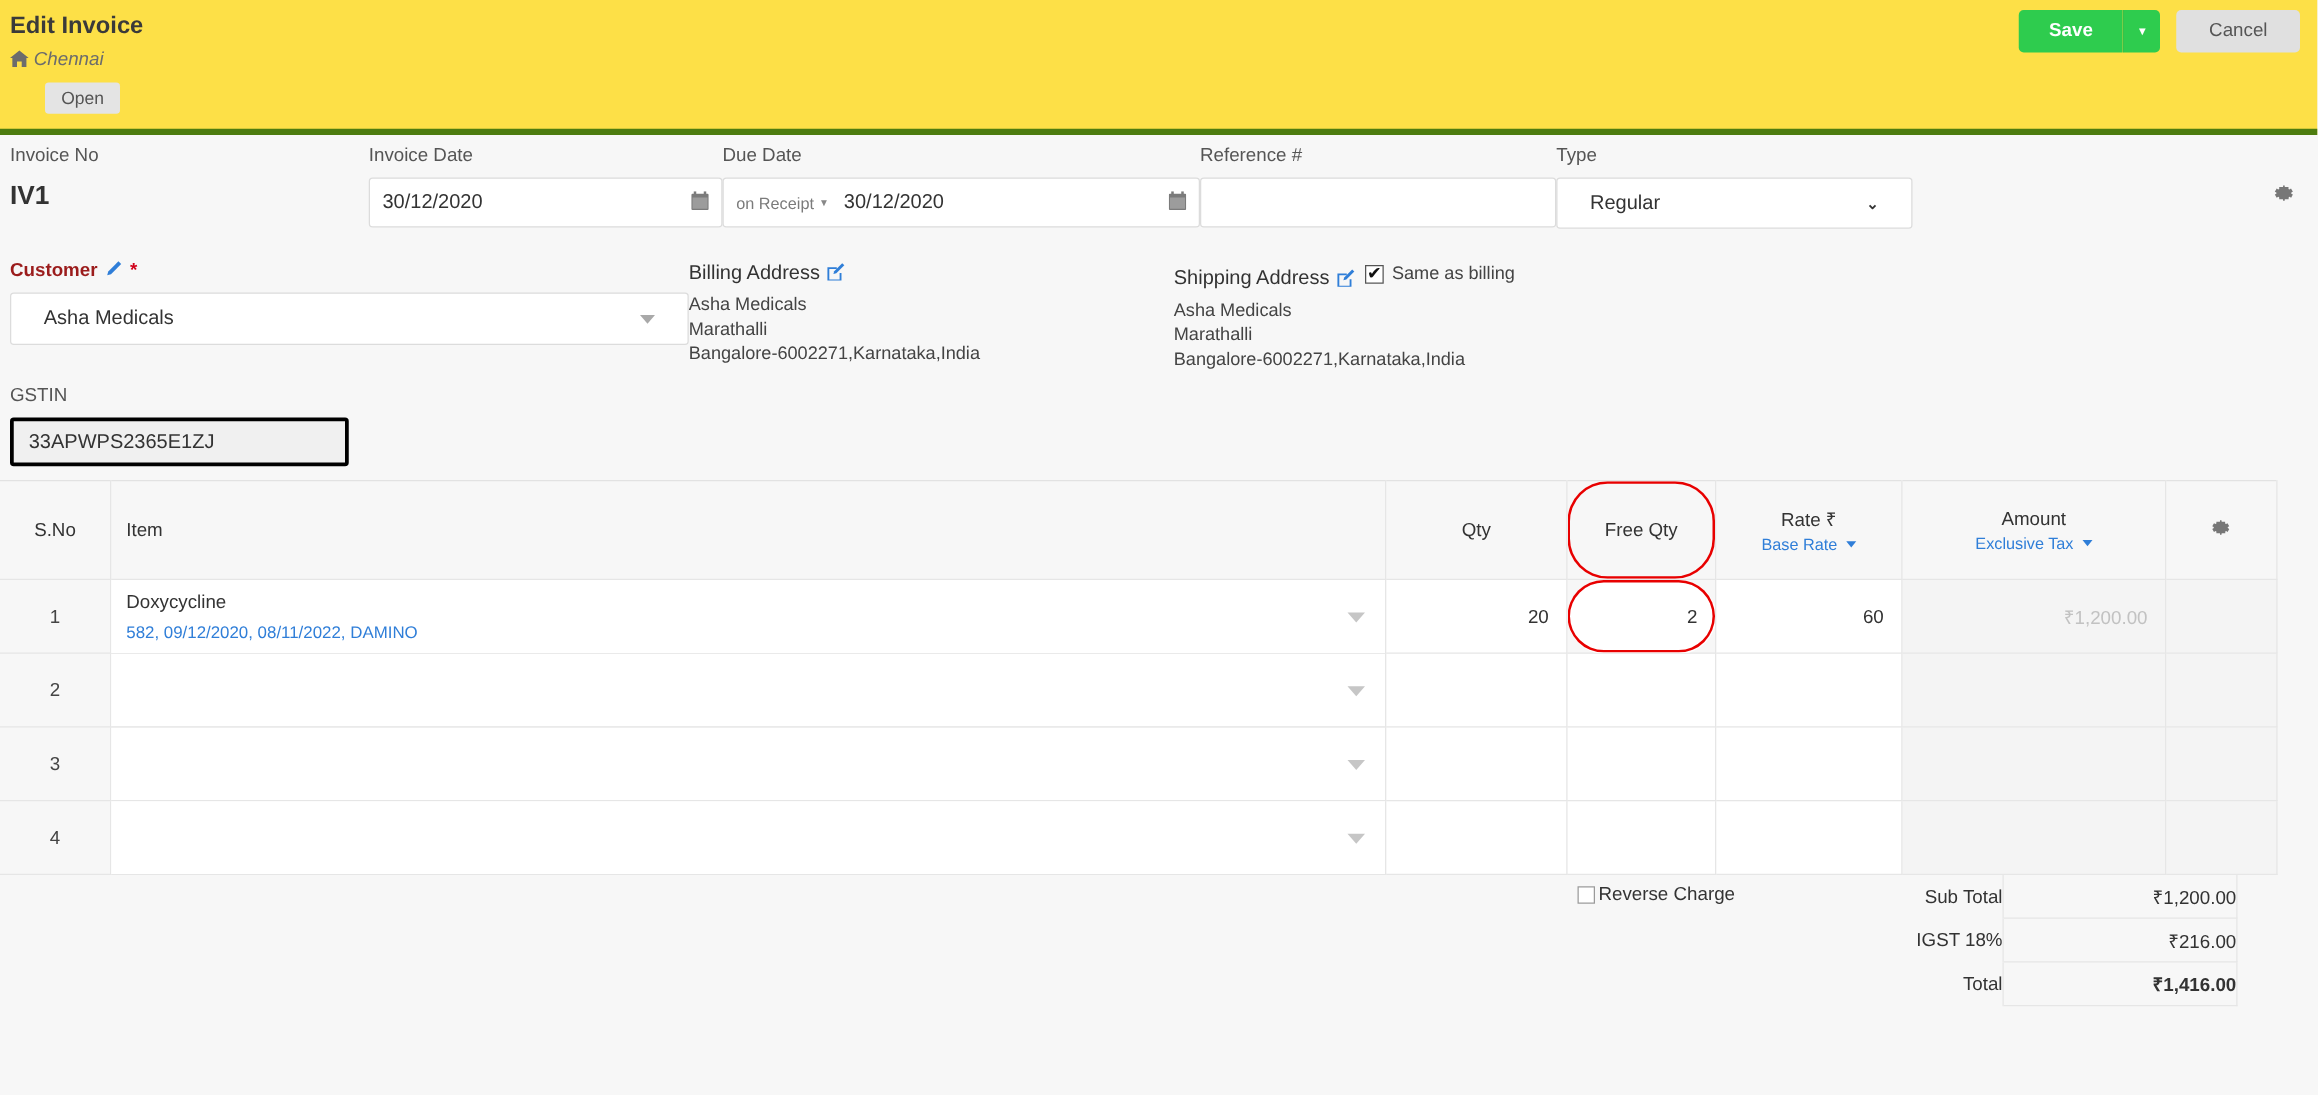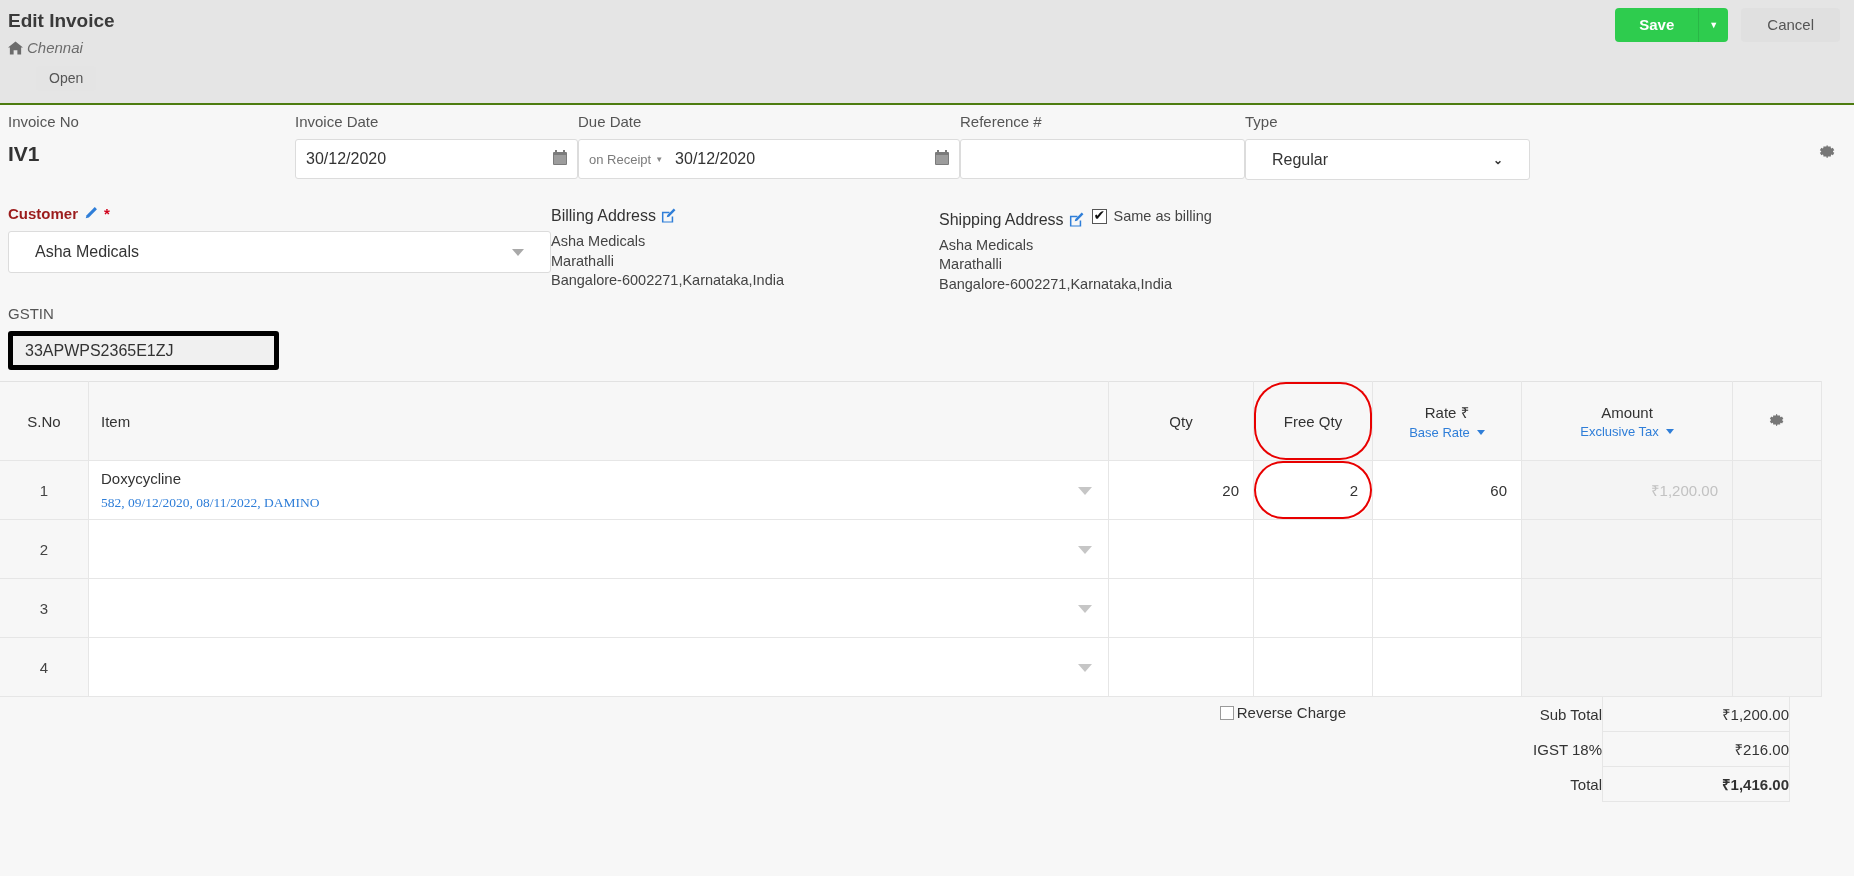--- a/index.html
+++ b/index.html
@@ -13,22 +13,22 @@
     font-family: "Liberation Sans", sans-serif;
     font-size: 15px;
     color: #333;
     overflow: hidden;
     position: relative;
   }
   
   .page-header {
     position: relative;
     height: 103px;
-    background: #e5e5e5;
-    border-bottom: 2px solid #4d7c0f;
+    background: #fde047;
+    border-bottom: 5px solid #4d7c0f;
   }
   .title-block { padding: 8px 0 0 8px; }
   .page-title {
     font-size: 19px;
     font-weight: bold;
     color: #3a3a3a;
     line-height: 26px;
   }
   .breadcrumb {
     font-style: italic;
@@ -241,21 +241,21 @@
   
   .row3 {
     display: flex;
     padding: 12px 0 0 8px;
     height: 76px;
   }
   .f-gstin { width: 271px; }
   .f-pos { width: 255px; margin-left: 10px; }
   .gstin-box {
     background: #f0f0f0;
-    border: 5px solid #000000;
+    border: 3px solid #000000;
     border-radius: 3px;
     height: 39px;
     box-sizing: border-box;
     display: flex;
     align-items: center;
     padding: 0 12px;
     font-size: 16px;
     color: #333;
   }
   
@@ -307,21 +307,21 @@
     border-radius: 32px;
   }
   .items-table tbody td { height: 56px; background: #fff; font-size: 15px; }
   .td-sno {
     background: #f7f7f7 !important;
     text-align: center;
     color: #444;
   }
   .td-item { padding: 0 12px; position: relative; }
   .item-name { font-size: 15px; color: #333; line-height: 20px; }
-  .item-batch { color: #2f7ed8; font-size: 13.5px; margin-top: 5px; line-height: 17px; font-family: Liberation Serif, serif; }
+  .item-batch { color: #2f7ed8; font-size: 13.5px; margin-top: 5px; line-height: 17px; }
   .row-caret {
     position: absolute;
     right: 16px;
     top: 50%;
     margin-top: -3px;
     width: 0; height: 0;
     border-left: 7px solid transparent;
     border-right: 7px solid transparent;
     border-top: 8px solid #c6c6c6;
   }
@@ -333,21 +333,20 @@
     color: #c2c2c2;
   }
   .td-blank-grey { background: #f4f4f4 !important; }
   .tr-first td { height: 72px; }
   
   .totals-wrap {
     display: flex;
     justify-content: flex-end;
     align-items: flex-start;
     background: #f7f7f7;
-    gap: 42px;
   }
   .totals-table { border-collapse: collapse; }
   .totals-table td {
     font-size: 15px;
     color: #333;
     padding: 0;
     height: 34px;
   }
   .tt-label {
     text-align: right;

